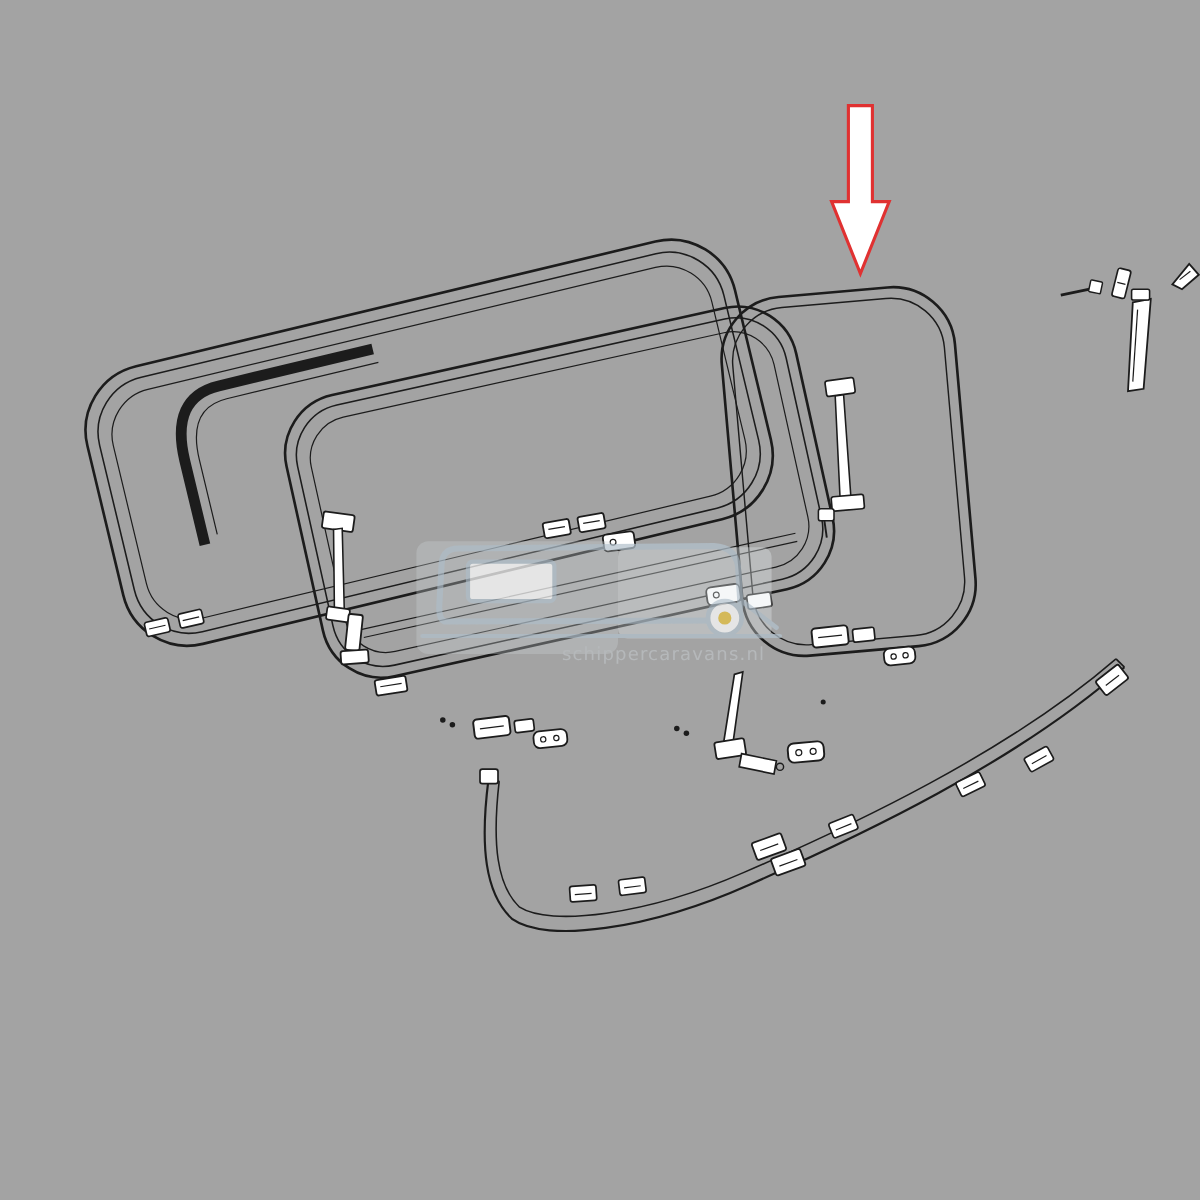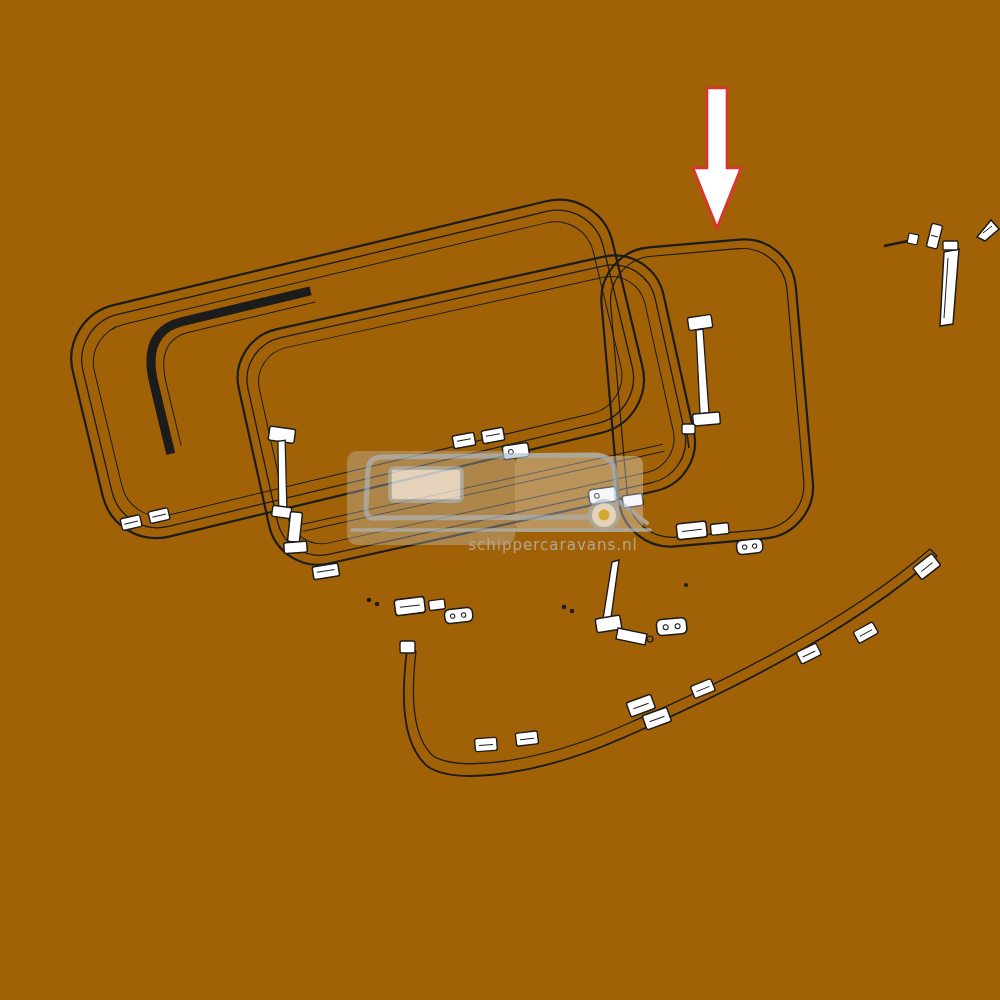--- a/index.html
+++ b/index.html
@@ -1,19 +1,19 @@
 <!DOCTYPE html>
 <html><head>
 <meta charset="utf-8">
 <style>
   html,body{margin:0;padding:0;background:#ffffff;}
   .canvas{
     position:relative;
     width:1000px;height:1000px;
-    background:#a16207;
+    background:#a3a3a3;
     overflow:hidden;
     font-family:"DejaVu Sans", sans-serif;
   }
   .canvas svg{position:absolute;left:0;top:0;}
   .ink{stroke:#1c1c1c;fill:none;}
   .ink-fill{stroke:#1c1c1c;fill:#ffffff;}
   .dot{fill:#1c1c1c;stroke:none;}
   .wm-text{
     font-family:"DejaVu Sans", sans-serif;
     font-size:15px;

